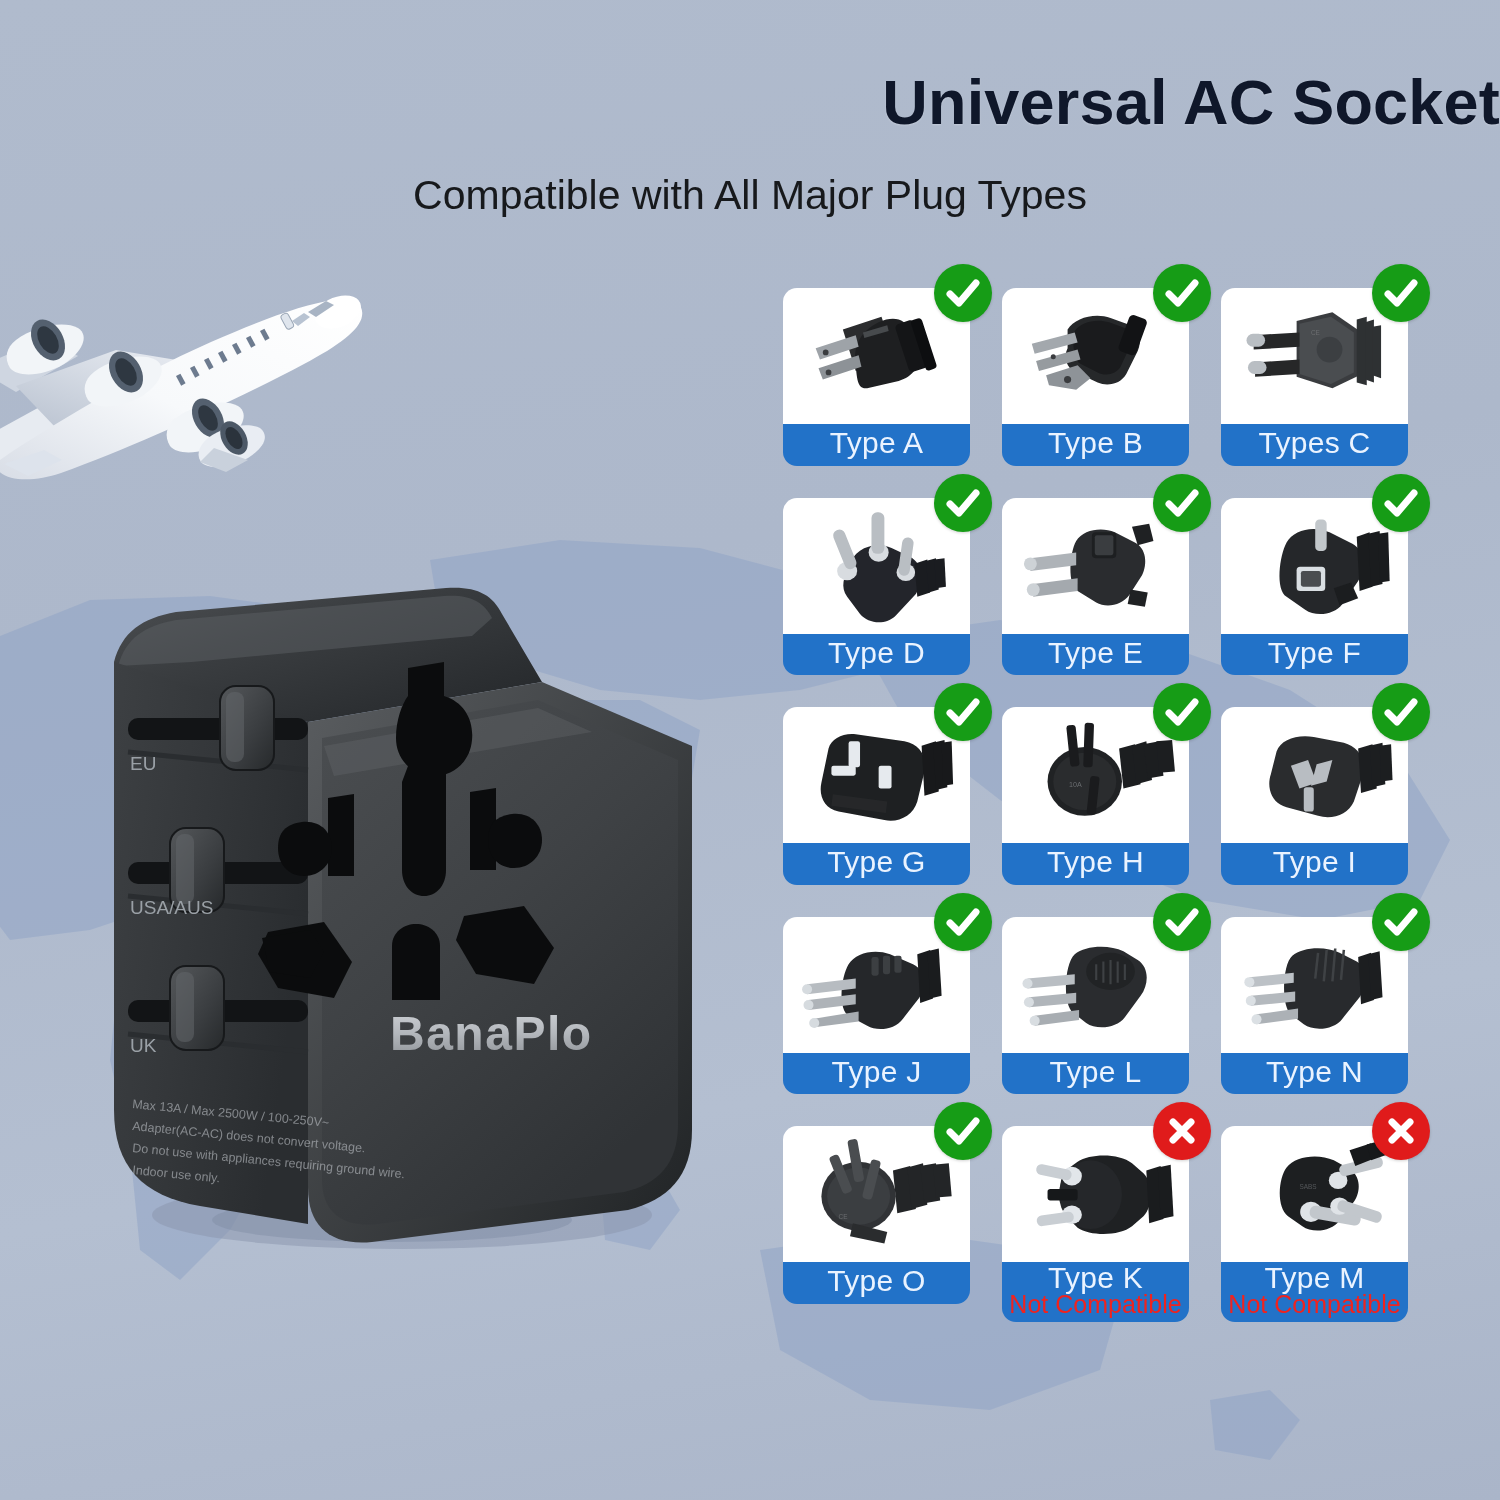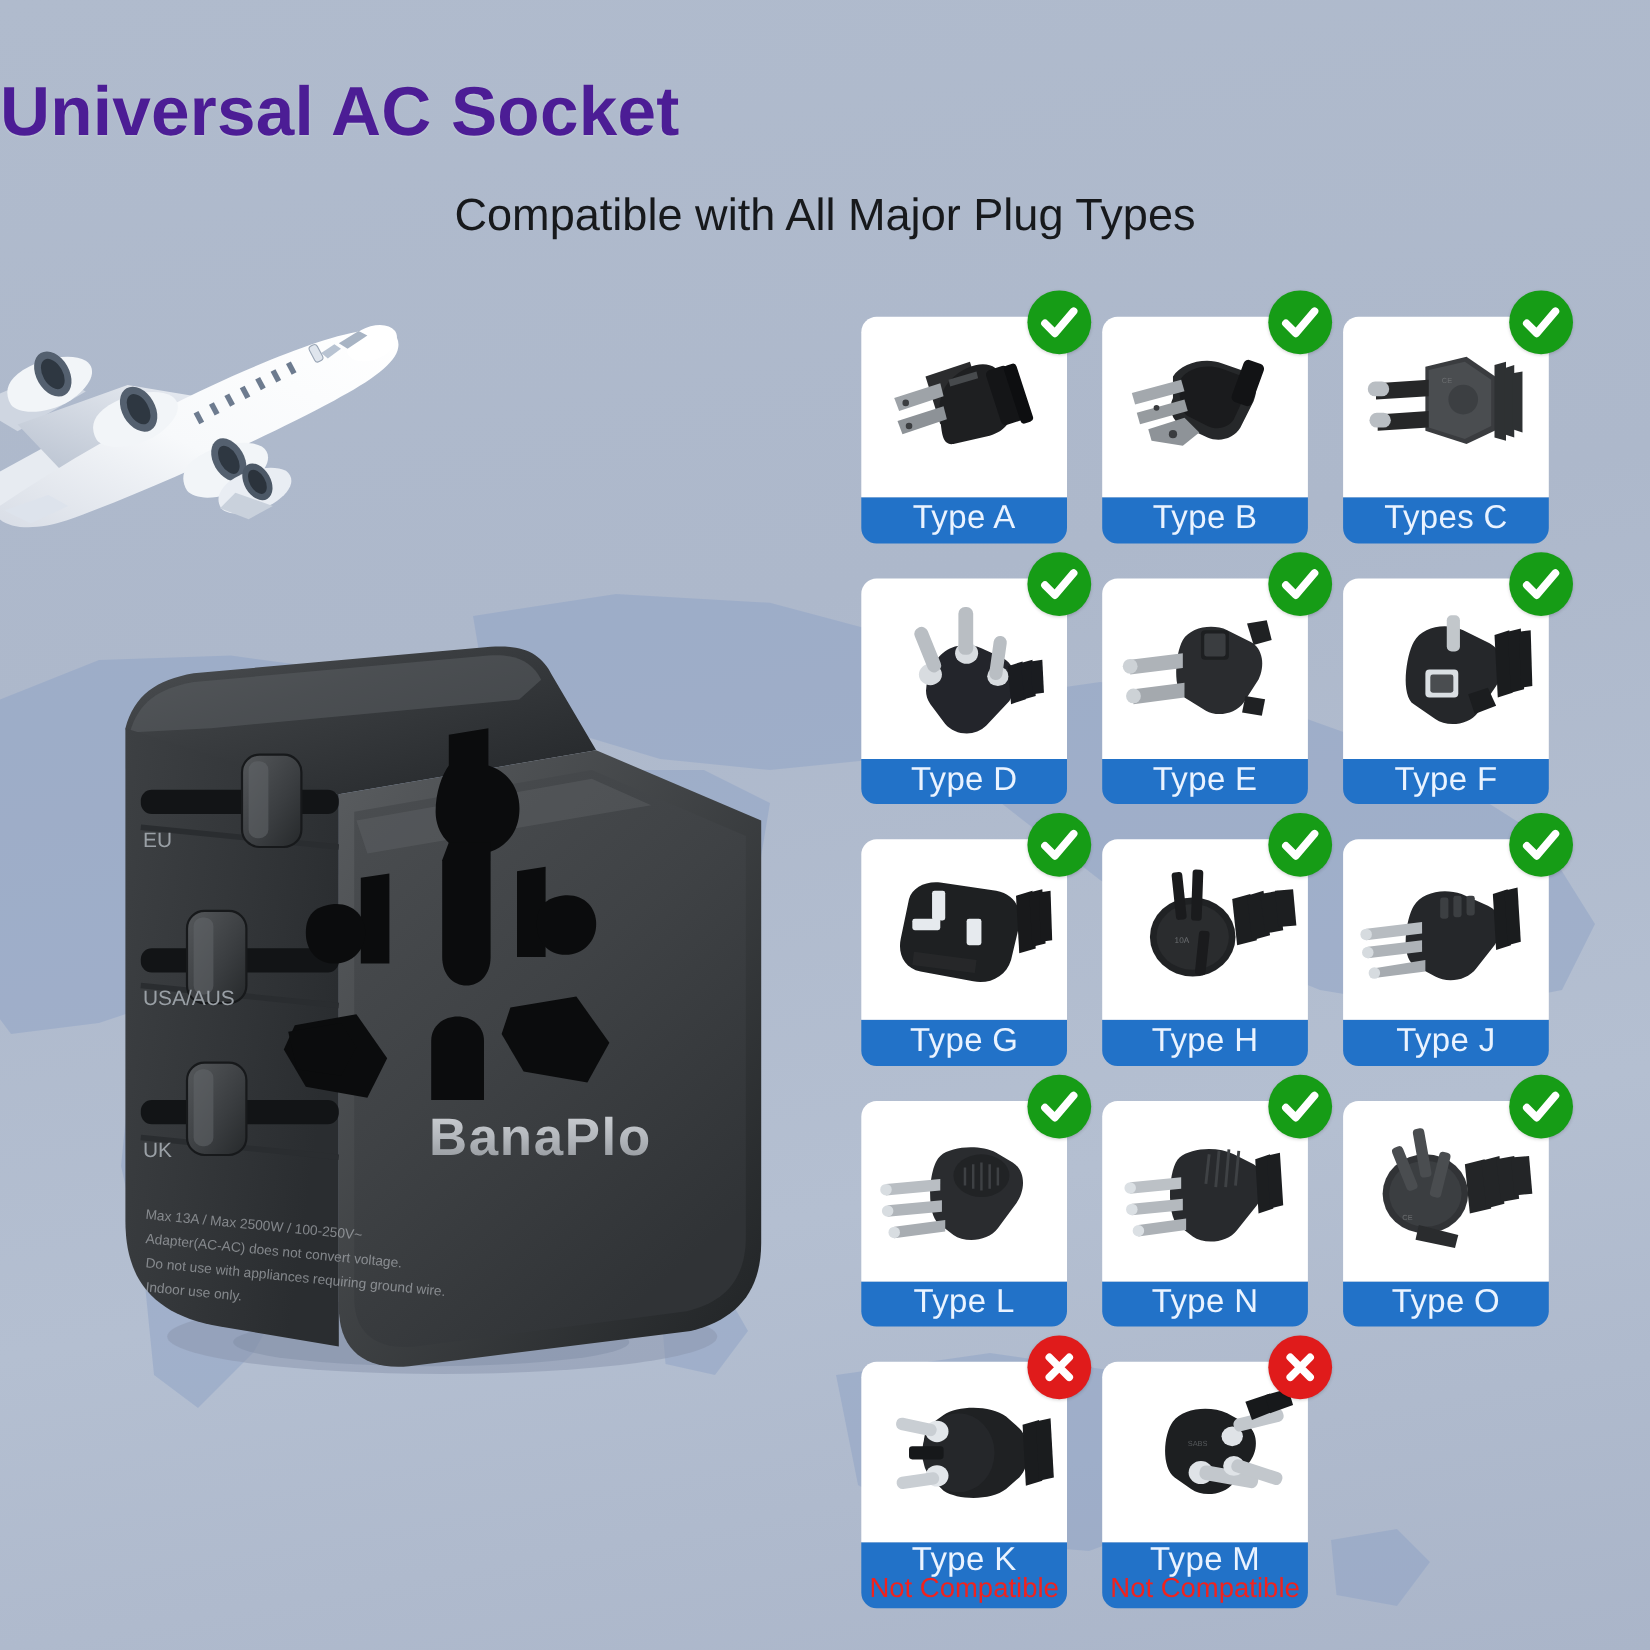--- a/index.html
+++ b/index.html
@@ -18,22 +18,22 @@
   }
   .map-layer{position:absolute;inset:0;opacity:.5;}
   .map-layer svg{width:100%;height:100%;display:block;}
 
   
   .plane-wrap{position:absolute;left:-14px;top:268px;width:400px;height:215px;}
   .plane-wrap svg{width:100%;height:100%;display:block;}
 
   
   .title{
-    position:absolute;left:0;right:0;top:66px;text-align:left;
-    font-size:63px;font-weight:bold;color:#4c1d95;letter-spacing:.2px;
+    position:absolute;left:0;right:0;top:66px;text-align:right;
+    font-size:63px;font-weight:bold;color:#0f172a;letter-spacing:.2px;
     text-shadow:0 1px 2px rgba(255,255,255,.25);
   }
   .subtitle{
     position:absolute;left:0;right:0;top:172px;text-align:center;
     font-size:41px;color:#17191c;font-weight:400;
   }
 
   
   .device{position:absolute;left:72px;top:570px;width:660px;height:680px;}
   .device svg{width:100%;height:100%;display:block;}
@@ -41,21 +41,21 @@
   
   .grid{
     position:absolute;left:783px;top:288px;
     width:650px;
     display:grid;
     grid-template-columns:repeat(3,187px);
     column-gap:44px;row-gap:45px;gap:32px;
   }
   .card{position:relative;width:187px;}
   .card-img{
-    width:187px;height:164px;
+    width:187px;height:136px;
     background:#ffffff;
     border-radius:14px 14px 0 0;
     position:relative;overflow:hidden;
     display:flex;align-items:flex-start;justify-content:center;
   }
   .card-img svg{width:100%;height:100%;display:block;}
   .card-label{
     width:187px;box-sizing:border-box;
     background:#2272c8;
     border-radius:0 0 14px 14px;
@@ -499,20 +499,45 @@
         <div class="badge ok">
           <svg viewBox="0 0 40 40" aria-hidden="true">
             <path d="M7 21 L16 30 L33 10" fill="none" stroke="#ffffff" stroke-width="7" stroke-linecap="round" stroke-linejoin="round"></path>
           </svg>
         </div>
       </div>
       <div class="card">
         <div class="card-img">
           <svg viewBox="0 0 250 190" preserveAspectRatio="xMidYMid meet">
             <g>
+              <path d="M72 62 C78 46 100 38 124 42 L166 50 C188 56 198 76 192 96 L180 132 C172 150 150 158 130 152 L86 140 C64 134 58 112 64 94 Z" fill="#2a2c2e"></path>
+              <path d="M92 82 L116 74 L128 106 L104 114 Z" fill="#b8bdc2"></path>
+              <path d="M128 80 L150 74 L142 104 L120 110 Z" fill="#b8bdc2"></path>
+              <rect x="110" y="112" width="14" height="34" rx="4" fill="#b8bdc2"></rect>
+              <g fill="#1c1e20">
+                <path d="M186 58 L206 52 L212 114 L190 120 Z"></path>
+                <path d="M202 54 L220 50 L224 108 L206 112 Z"></path>
+                <path d="M216 54 L232 52 L234 102 L218 104 Z"></path>
+              </g>
+            </g>
+          </svg>
+        </div>
+        <div class="card-label">
+          <span class="lbl">Type I</span>
+        </div>
+        <div class="badge ok">
+          <svg viewBox="0 0 40 40" aria-hidden="true">
+            <path d="M7 21 L16 30 L33 10" fill="none" stroke="#ffffff" stroke-width="7" stroke-linecap="round" stroke-linejoin="round"></path>
+          </svg>
+        </div>
+      </div>
+      <div class="card">
+        <div class="card-img">
+          <svg viewBox="0 0 250 190" preserveAspectRatio="xMidYMid meet">
+            <g>
               <path d="M86 66 C96 50 122 44 144 52 L176 66 C194 74 196 98 184 114 L162 142 C150 158 126 160 112 152 L86 138 C70 128 76 82 86 66 Z" fill="#25272a"></path>
               <rect x="118" y="56" width="10" height="26" rx="3" fill="#3c3f42"></rect>
               <rect x="134" y="54" width="10" height="26" rx="3" fill="#3c3f42"></rect>
               <rect x="150" y="54" width="10" height="24" rx="3" fill="#3c3f42"></rect>
               <path d="M28 94 L96 86 L96 100 L28 108 Z" fill="#b7bcc1"></path>
               <ellipse cx="28" cy="101" rx="7" ry="7" fill="#d6dbdf"></ellipse>
               <path d="M30 116 L96 108 L96 122 L30 130 Z" fill="#aeb3b8"></path>
               <ellipse cx="30" cy="123" rx="7" ry="7" fill="#d6dbdf"></ellipse>
               <path d="M38 142 L100 132 L100 146 L38 154 Z" fill="#a6abb0"></path>
               <ellipse cx="38" cy="148" rx="7" ry="7" fill="#d6dbdf"></ellipse>

